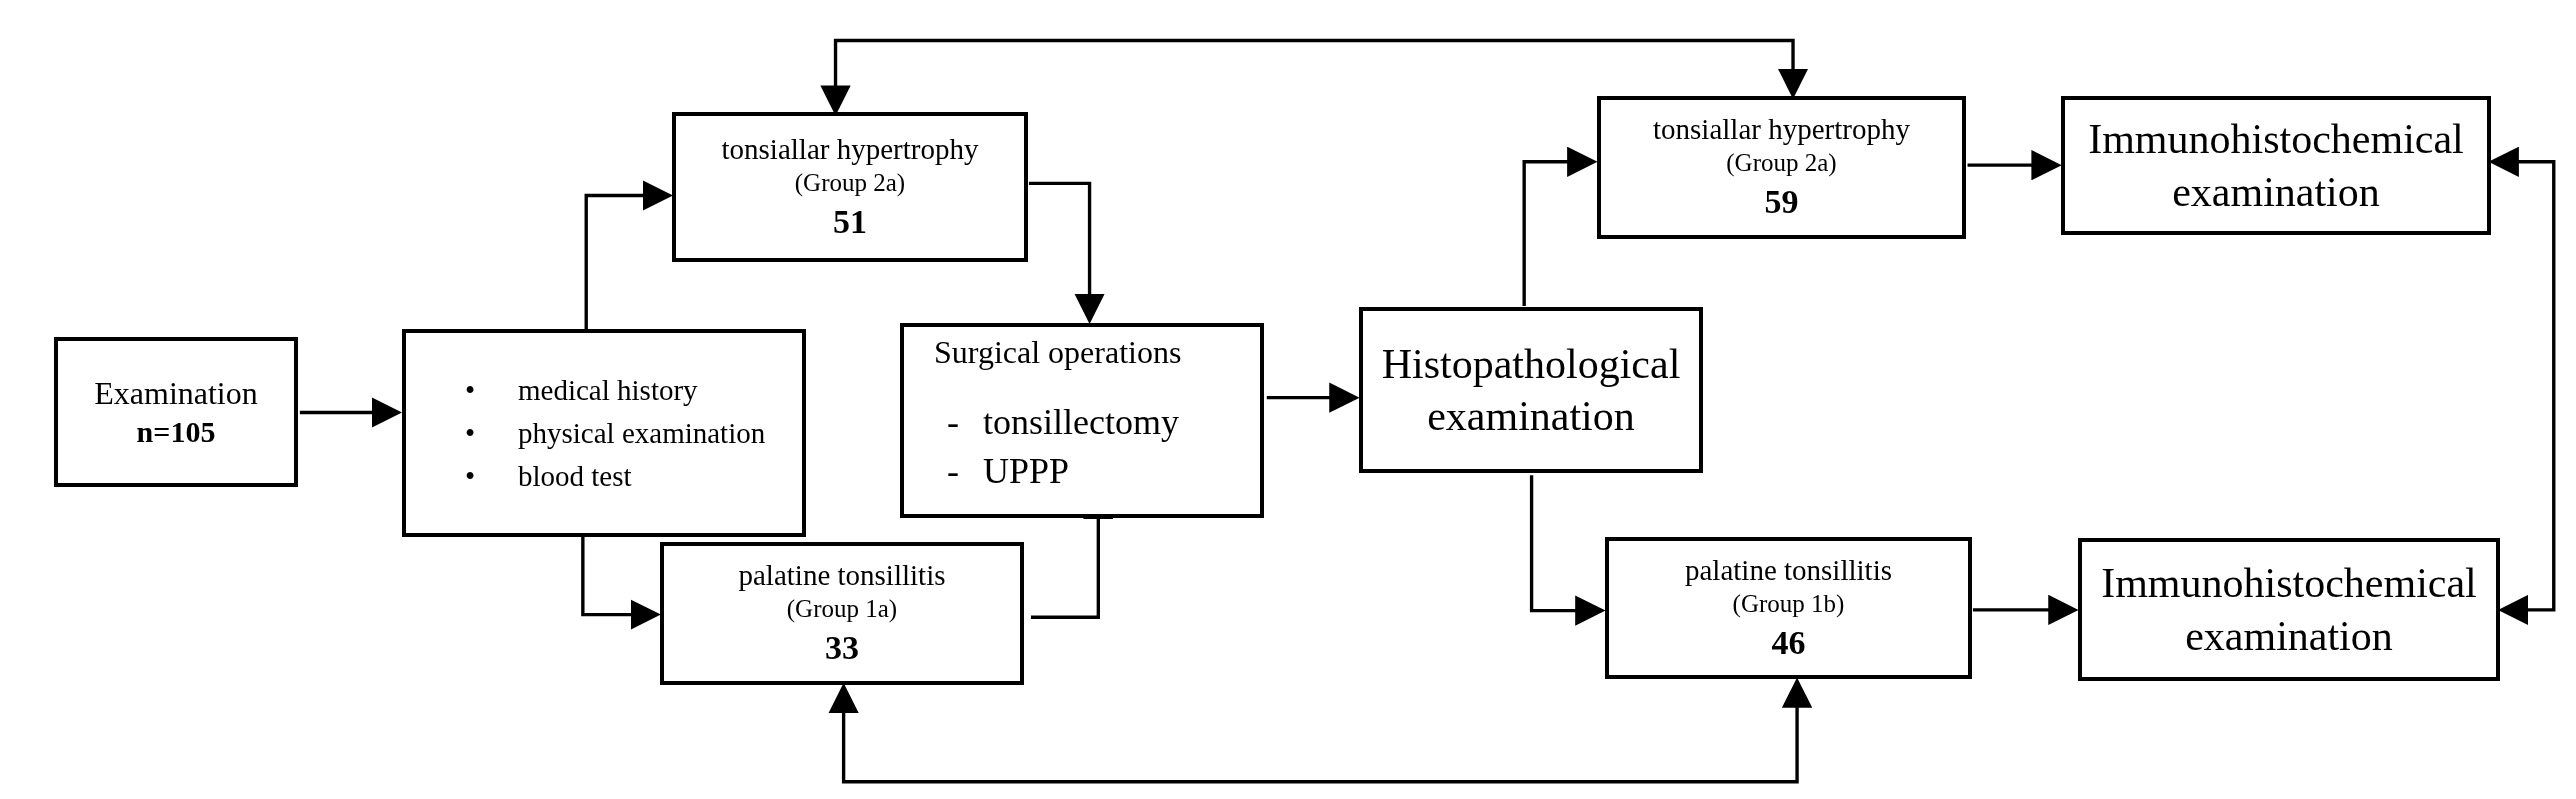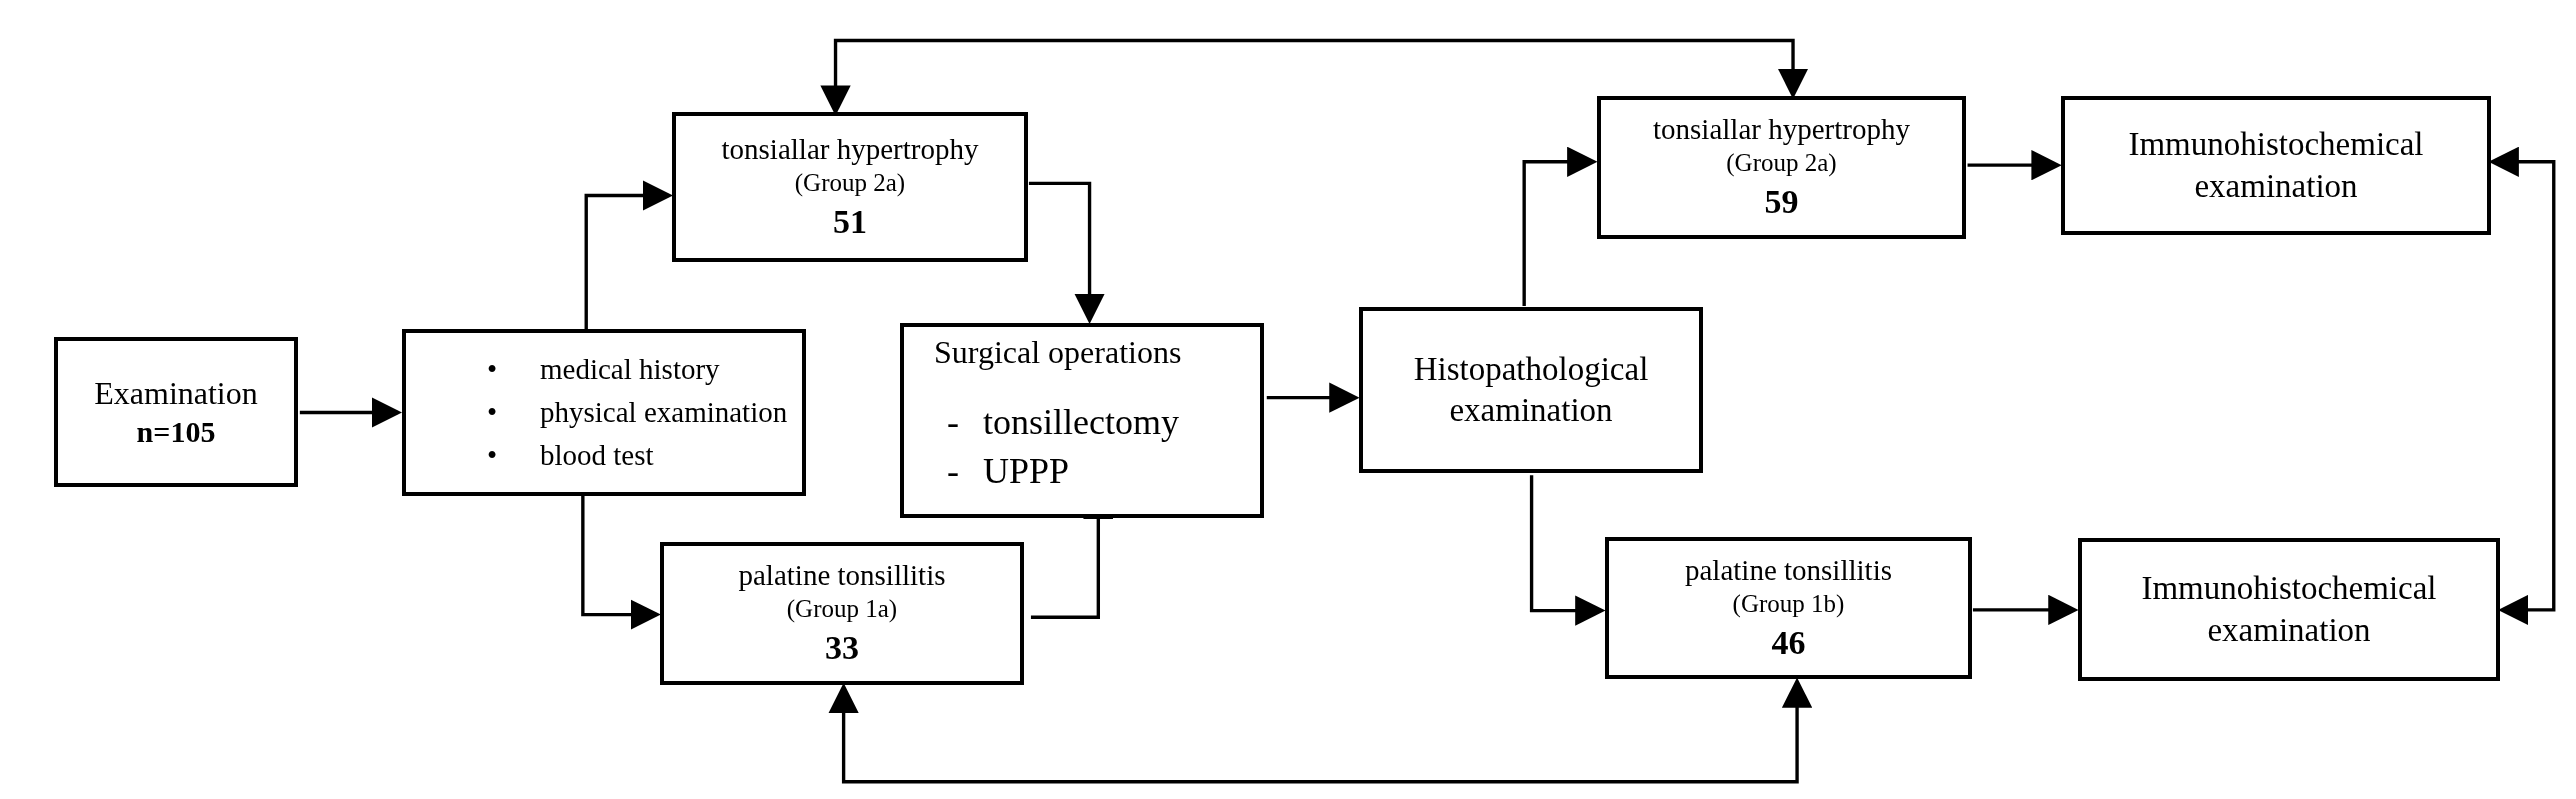--- a/index.html
+++ b/index.html
@@ -24,21 +24,21 @@
     display: flex;
     flex-direction: column;
     align-items: center;
     justify-content: center;
     text-align: center;
     line-height: 1.25;
   }
   .node .title   { font-size: 29px; }
   .node .group   { font-size: 25px; }
   .node .count   { font-size: 34px; font-weight: bold; margin-top: 2.7px; }
-  .node .big     { font-size: 33px; }
+  .node .big     { font-size: 42px; }
   .exam-title    { font-size: 32px; }
   .exam-n        { font-size: 30px; font-weight: bold; }
   .list-box {
     align-items: flex-start;
     justify-content: center;
     text-align: left;
   }
   ul.bullets {
     list-style: none;
     margin: 0;
@@ -83,21 +83,21 @@
       <path d="M1252,1020 L1252,1160 L2667,1160 L2667,1012" marker-start="url(#arr)" marker-end="url(#arr)"></path>
       <path d="M3700,240 L3790,240 L3790,905 L3714,905" marker-start="url(#arr)" marker-end="url(#arr)"></path>
     </g>
   </svg>
 
   <div class="node" style="left:54px; top:337px; width:244px; height:150px;">
     <div class="exam-title">Examination</div>
     <div class="exam-n">n=105</div>
   </div>
 
-  <div class="node list-box" style="left:402px; top:329px; width:404px; height:167px;padding-left:22px;">
+  <div class="node list-box" style="left:402px; top:329px; width:404px; height:208px;">
     <ul class="bullets">
       <li>medical history</li>
       <li>physical examination</li>
       <li>blood test</li>
     </ul>
   </div>
 
   <div class="node" style="left:672px; top:112px; width:356px; height:150px;">
     <div class="title">tonsiallar hypertrophy</div>
     <div class="group">(Group 2a)</div>

